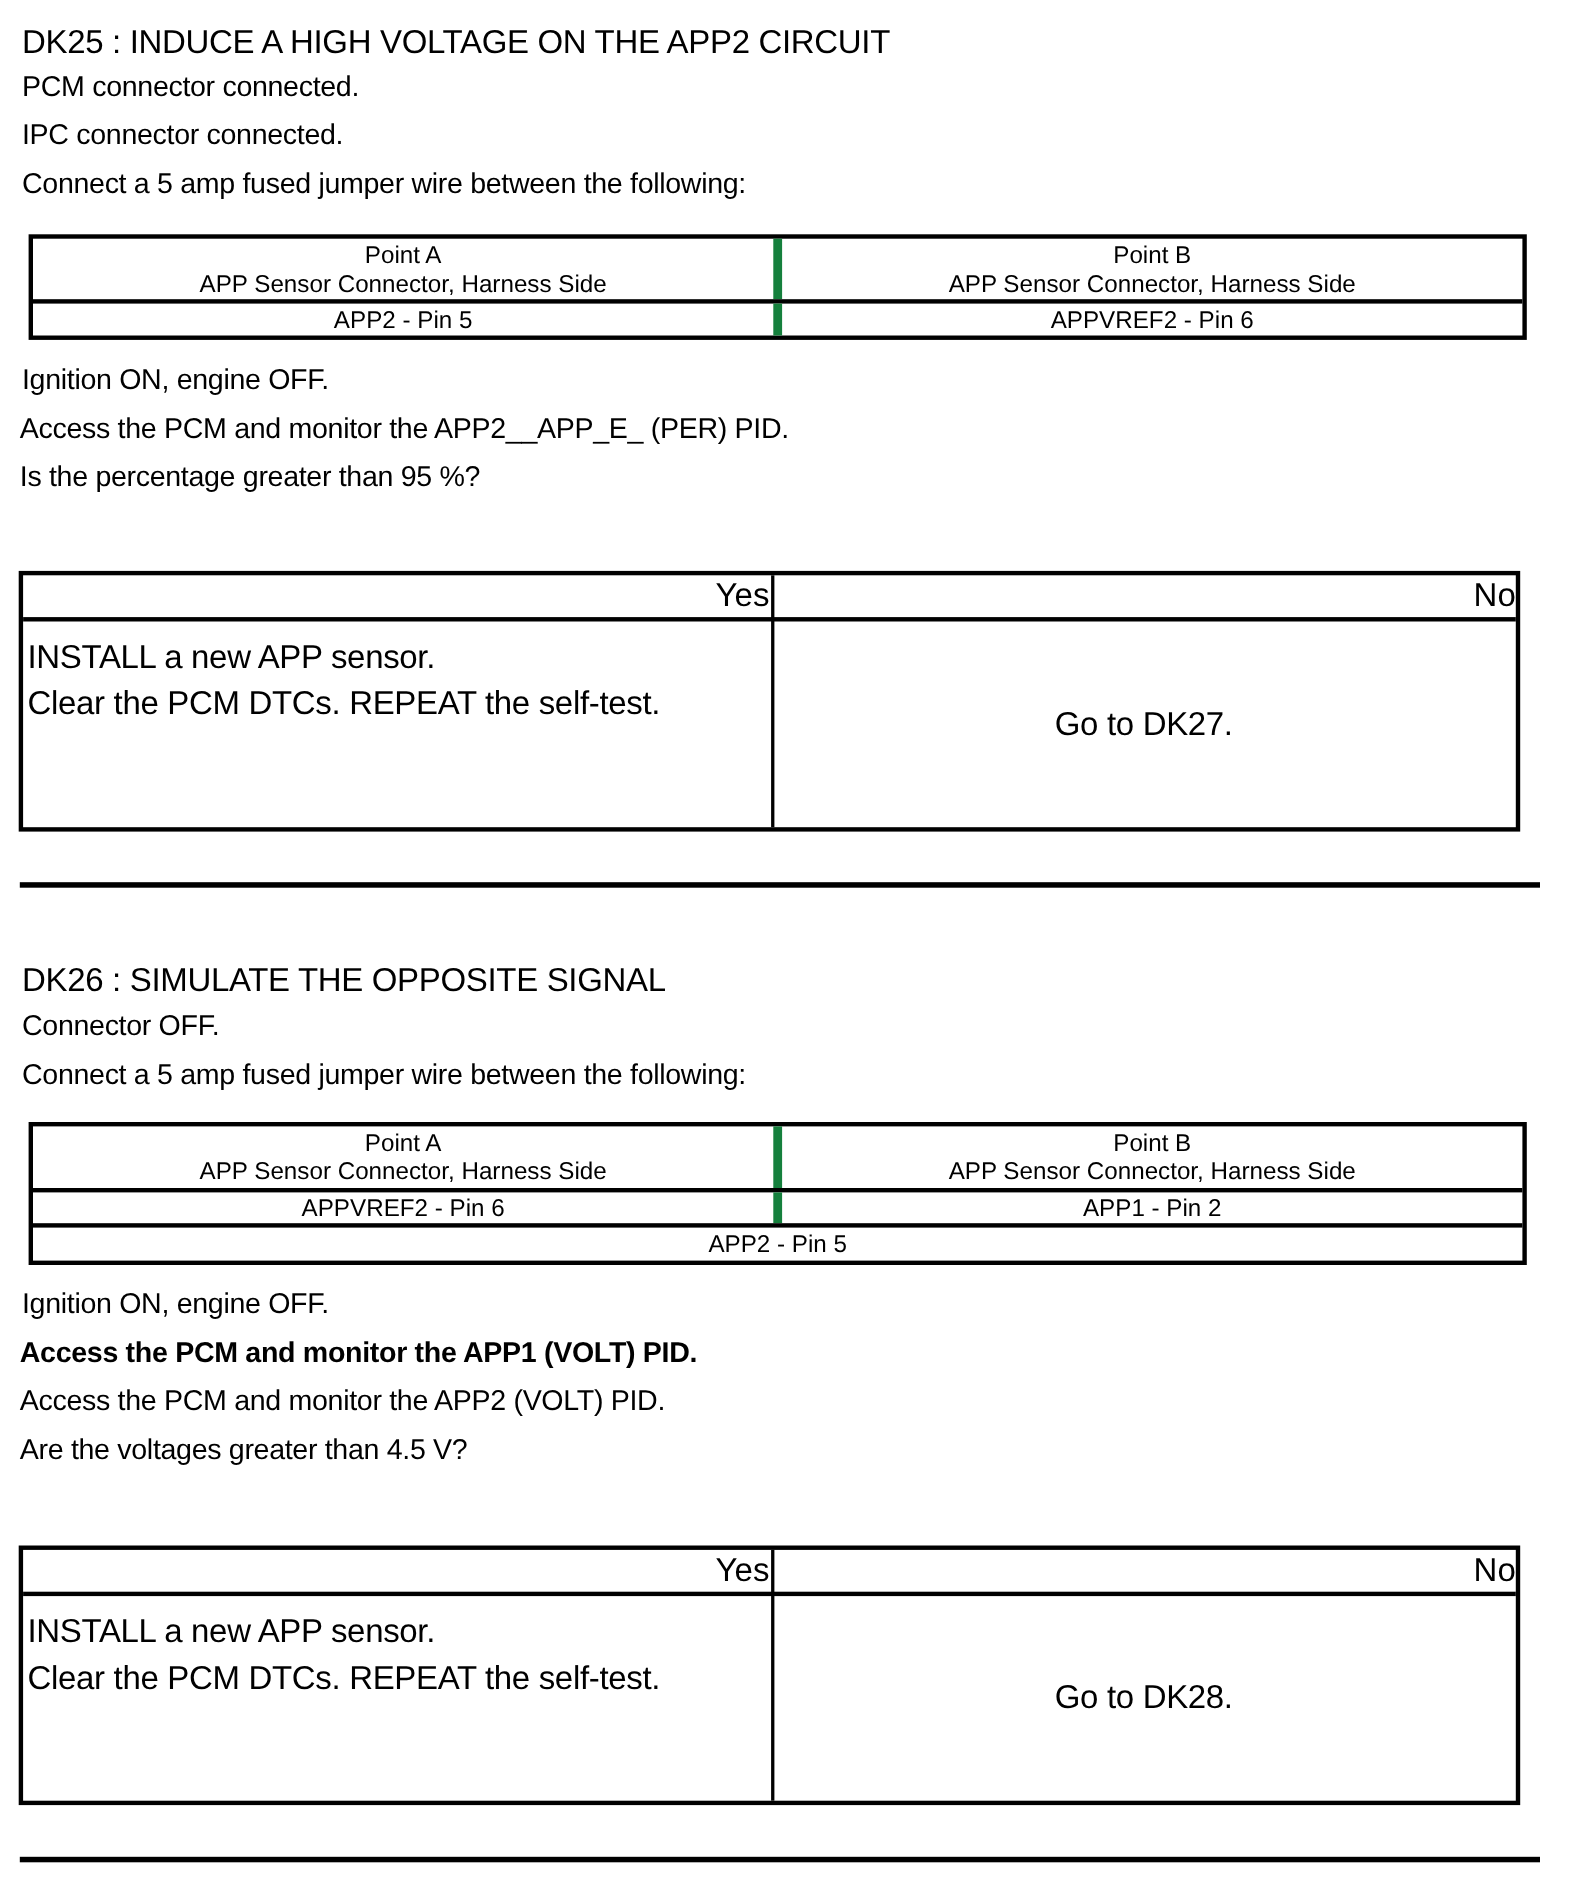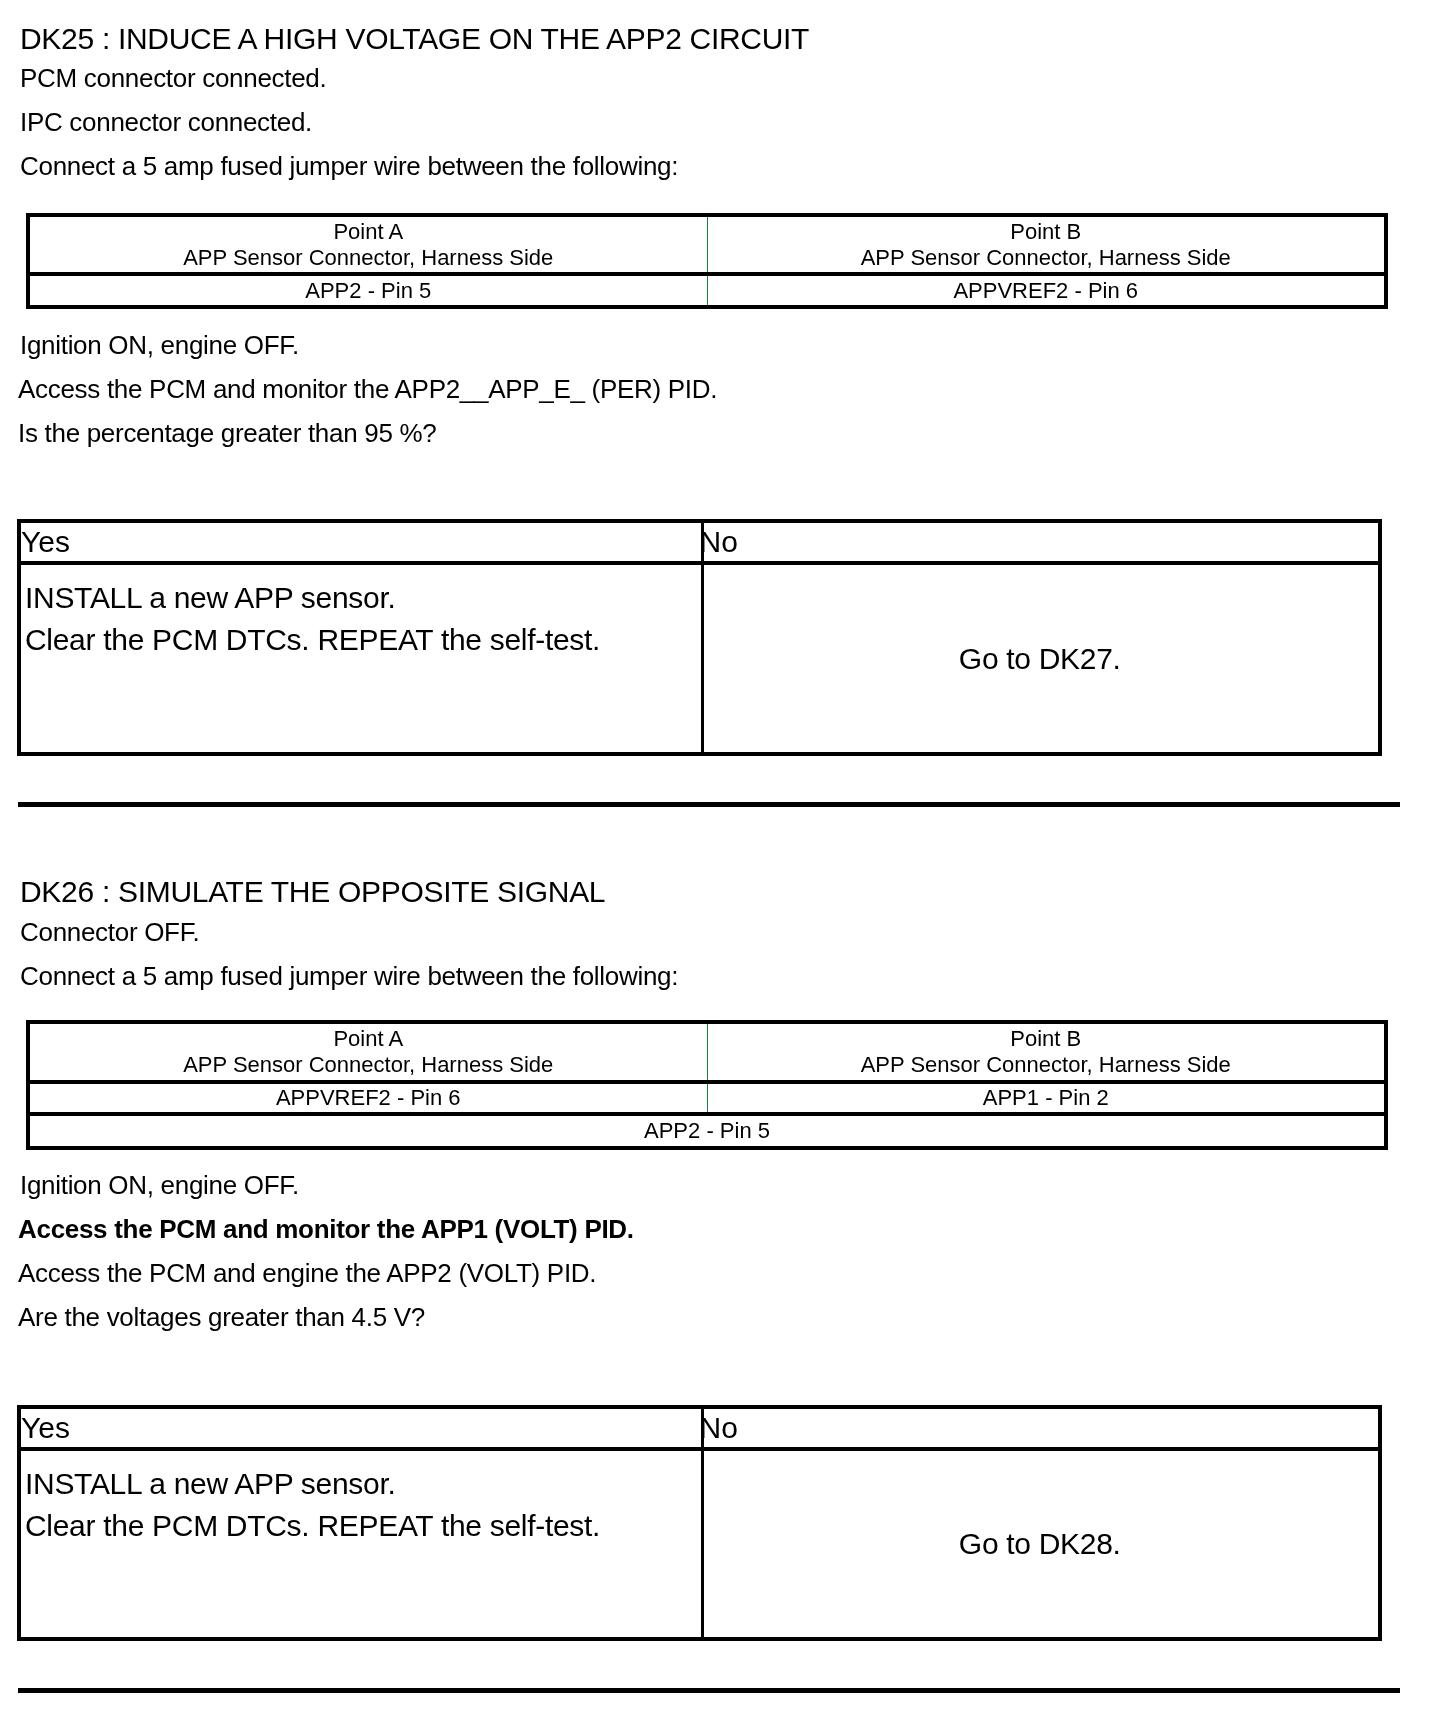--- a/index.html
+++ b/index.html
@@ -9,27 +9,27 @@
     }
     .abs { position: absolute; }
     .heading { font-weight: normal; font-size: 30px; letter-spacing: -0.3px; white-space: nowrap; }
     .line { font-size: 26px; white-space: nowrap; letter-spacing: -0.3px; }
     .line.bold { font-weight: normal; }
 
     
     .conn { position: absolute; border: 4px solid #000; box-sizing: border-box; }
     .conn .row { position: absolute; left: 0; right: 0; display: flex; }
     .conn .cell { flex: 1; text-align: center; font-size: 22px; line-height: 26px; box-sizing: border-box; display:flex; flex-direction:column; justify-content:center; align-items:center; }
-    .conn .cell.left { border-right: 1px solid #15803d; }
+    .conn .cell.left { border-right: 8px solid #15803d; }
     .conn .hline { position: absolute; left: 0; right: 0; height: 4px; background: #000; }
 
     
     .yn { position: absolute; border: 4px solid #000; box-sizing: border-box; }
     .yn .head { position: absolute; left: 0; right: 0; top: 0; height: 38px; display: flex; border-bottom: 4px solid #000; box-sizing: content-box; }
-    .yn .head .cell { flex: 1; text-align: left; font-size: 30px; line-height: 38px; }
+    .yn .head .cell { flex: 1; text-align: right; font-size: 30px; line-height: 38px; }
     .yn .vline { position: absolute; top: 0; bottom: 0; width: 3px; background: #000; }
     .yn .body { position: absolute; left: 0; right: 0; top: 42px; bottom: 0; display: flex; }
     .yn .body .cell { flex: 1; box-sizing: border-box; }
     .yn .yes-cell { padding-left: 4px; padding-top: 12px; }
     .yn .yes-cell div { font-size: 30px; line-height: 42px; white-space: nowrap; letter-spacing: -0.3px; }
     .yn .no-cell { display: flex; align-items: center; justify-content: center; font-size: 30px; letter-spacing: -0.3px; }
 
     .rule { position: absolute; left: 18px; width: 1382px; height: 5px; background: #000; }
   </style>
 </head>
@@ -103,21 +103,21 @@
       <div class="cell">APP1 - Pin 2</div>
     </div>
     <div class="hline" style="top:88px;"></div>
     <div class="row" style="top:92px; height:30px;">
       <div class="cell">APP2 - Pin 5</div>
     </div>
   </div>
 
   <div class="abs line" style="left:20px; top:1170px;">Ignition ON, engine OFF.</div>
   <div class="abs line" style="left:18px; top:1214px;font-weight:bold;">Access the PCM and monitor the  APP1 (VOLT) PID.</div>
-  <div class="abs line" style="left:18px; top:1258px;">Access the PCM and engine the  APP2 (VOLT) PID.</div>
+  <div class="abs line" style="left:18px; top:1258px;">Access the PCM and monitor the  APP2 (VOLT) PID.</div>
   <div class="abs line bold" style="left:18px; top:1302px;">Are the voltages greater than 4.5 V?</div>
 
   <div class="yn" style="left:17px; top:1405px; width:1365px; height:236px;">
     <div class="head">
       <div class="cell">Yes</div>
       <div class="cell">No</div>
     </div>
     <div class="vline" style="left:680px;"></div>
     <div class="body">
       <div class="cell yes-cell">

